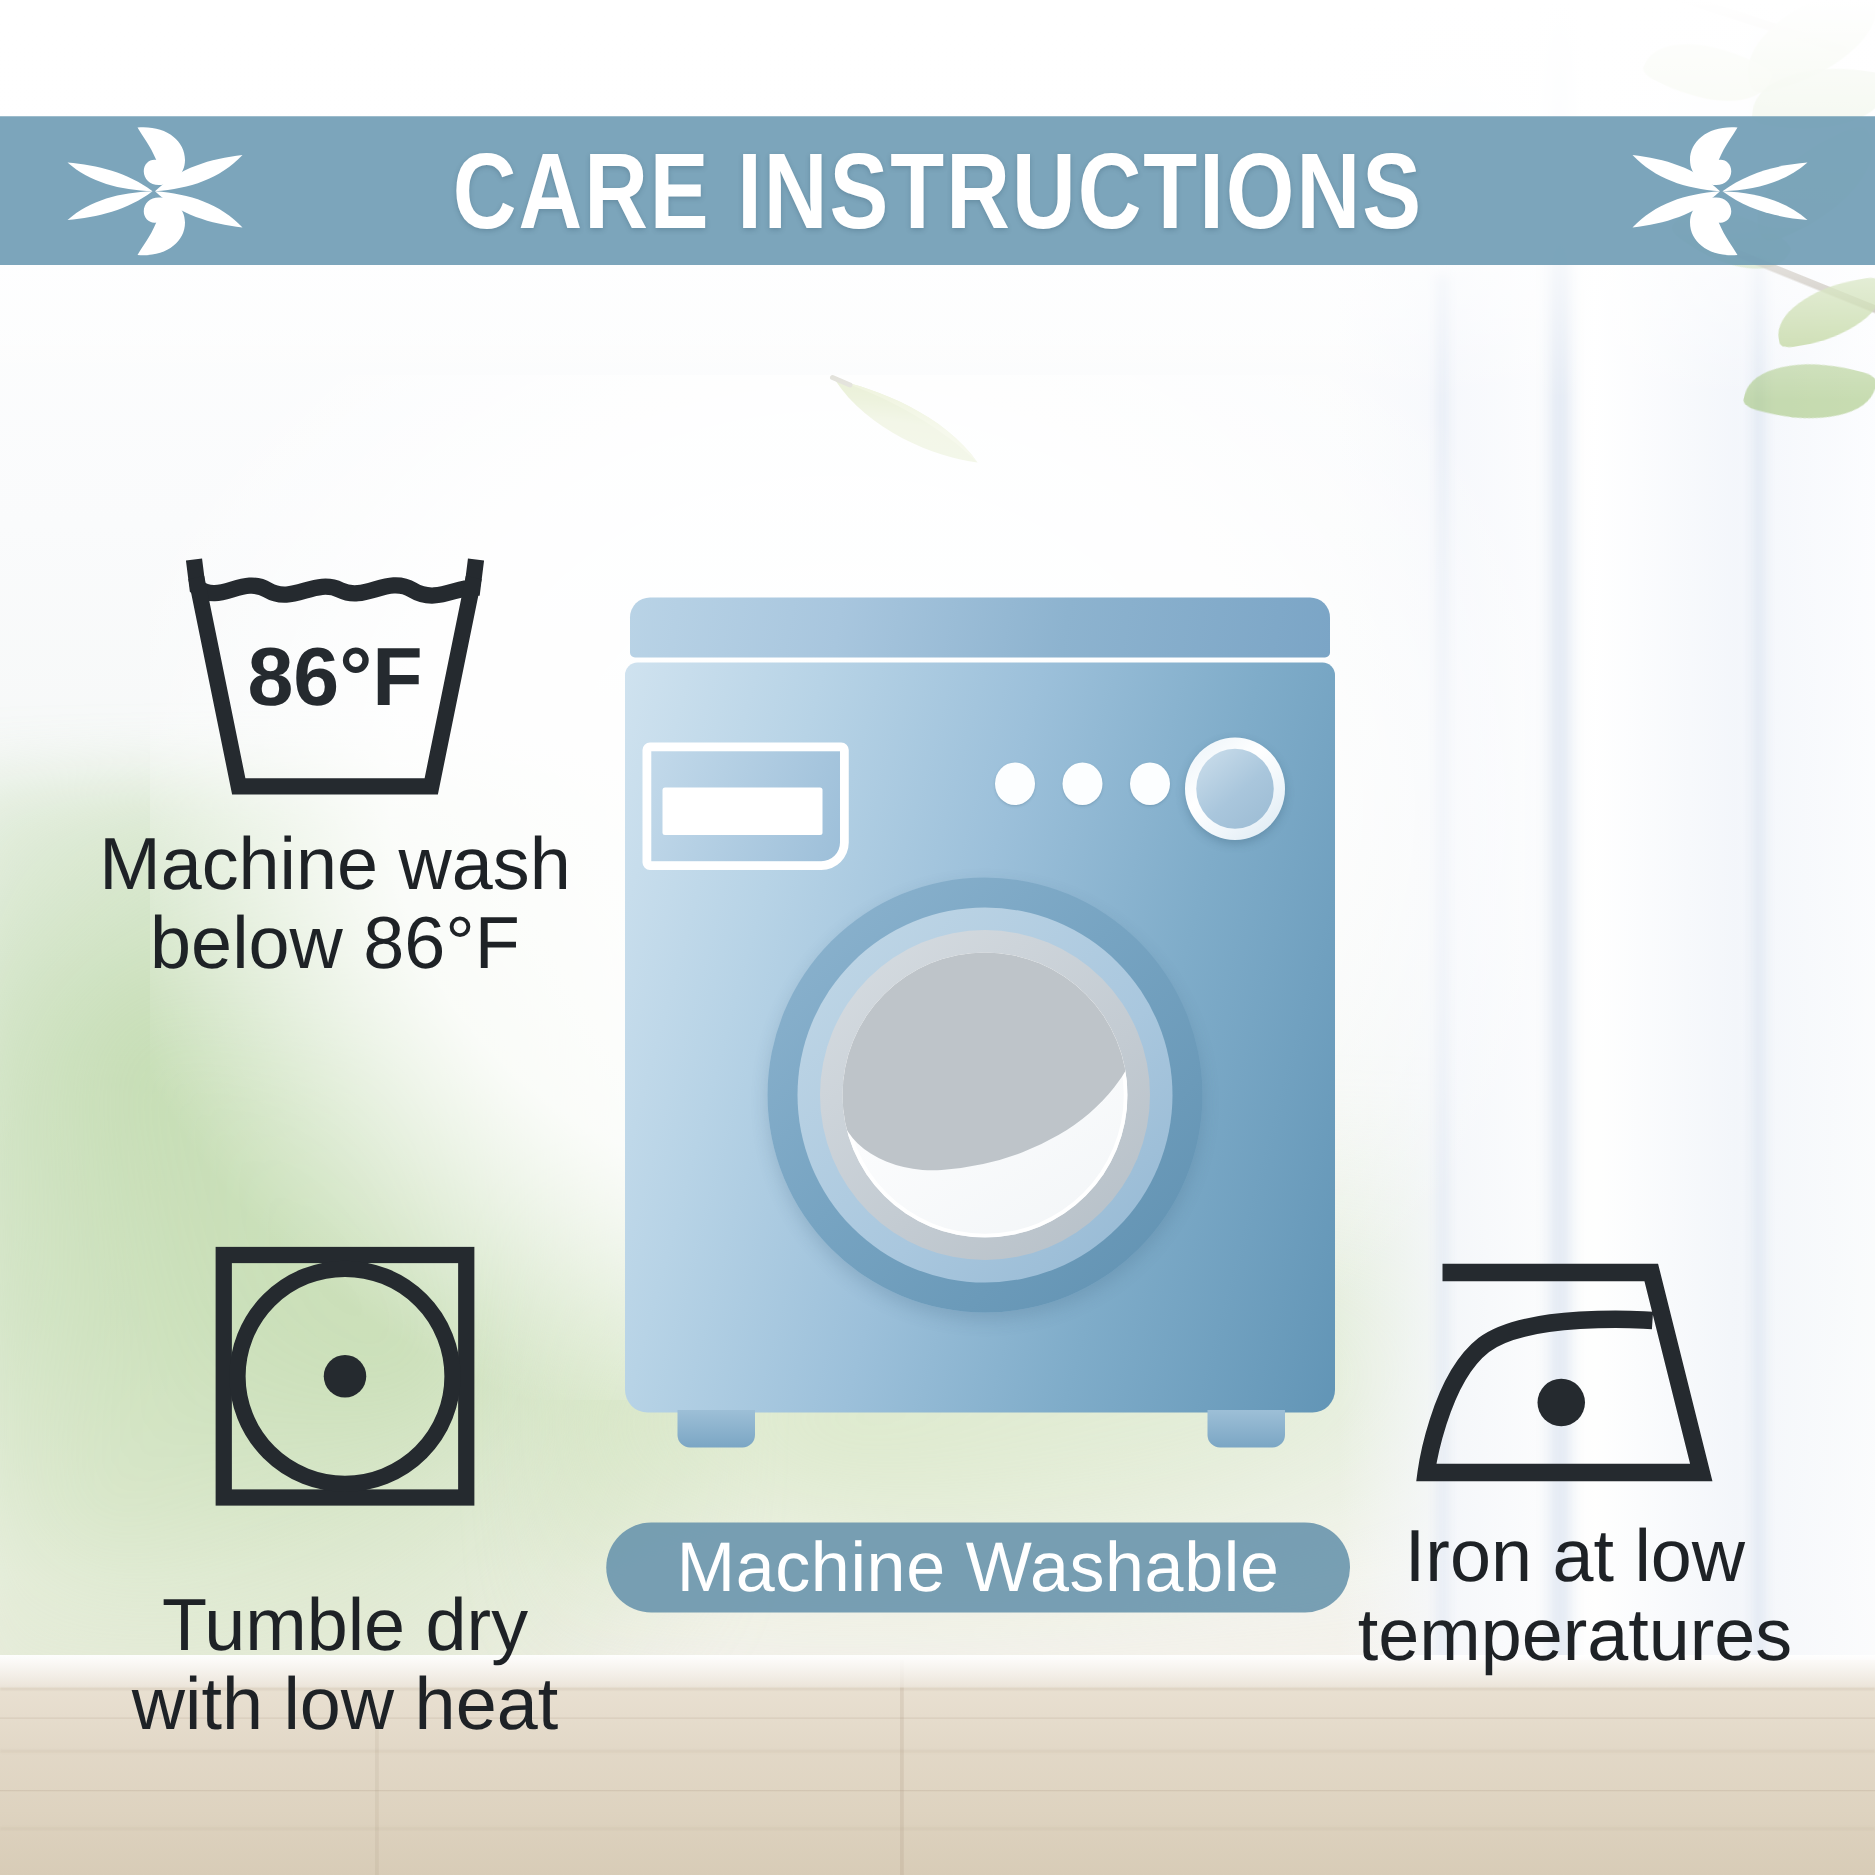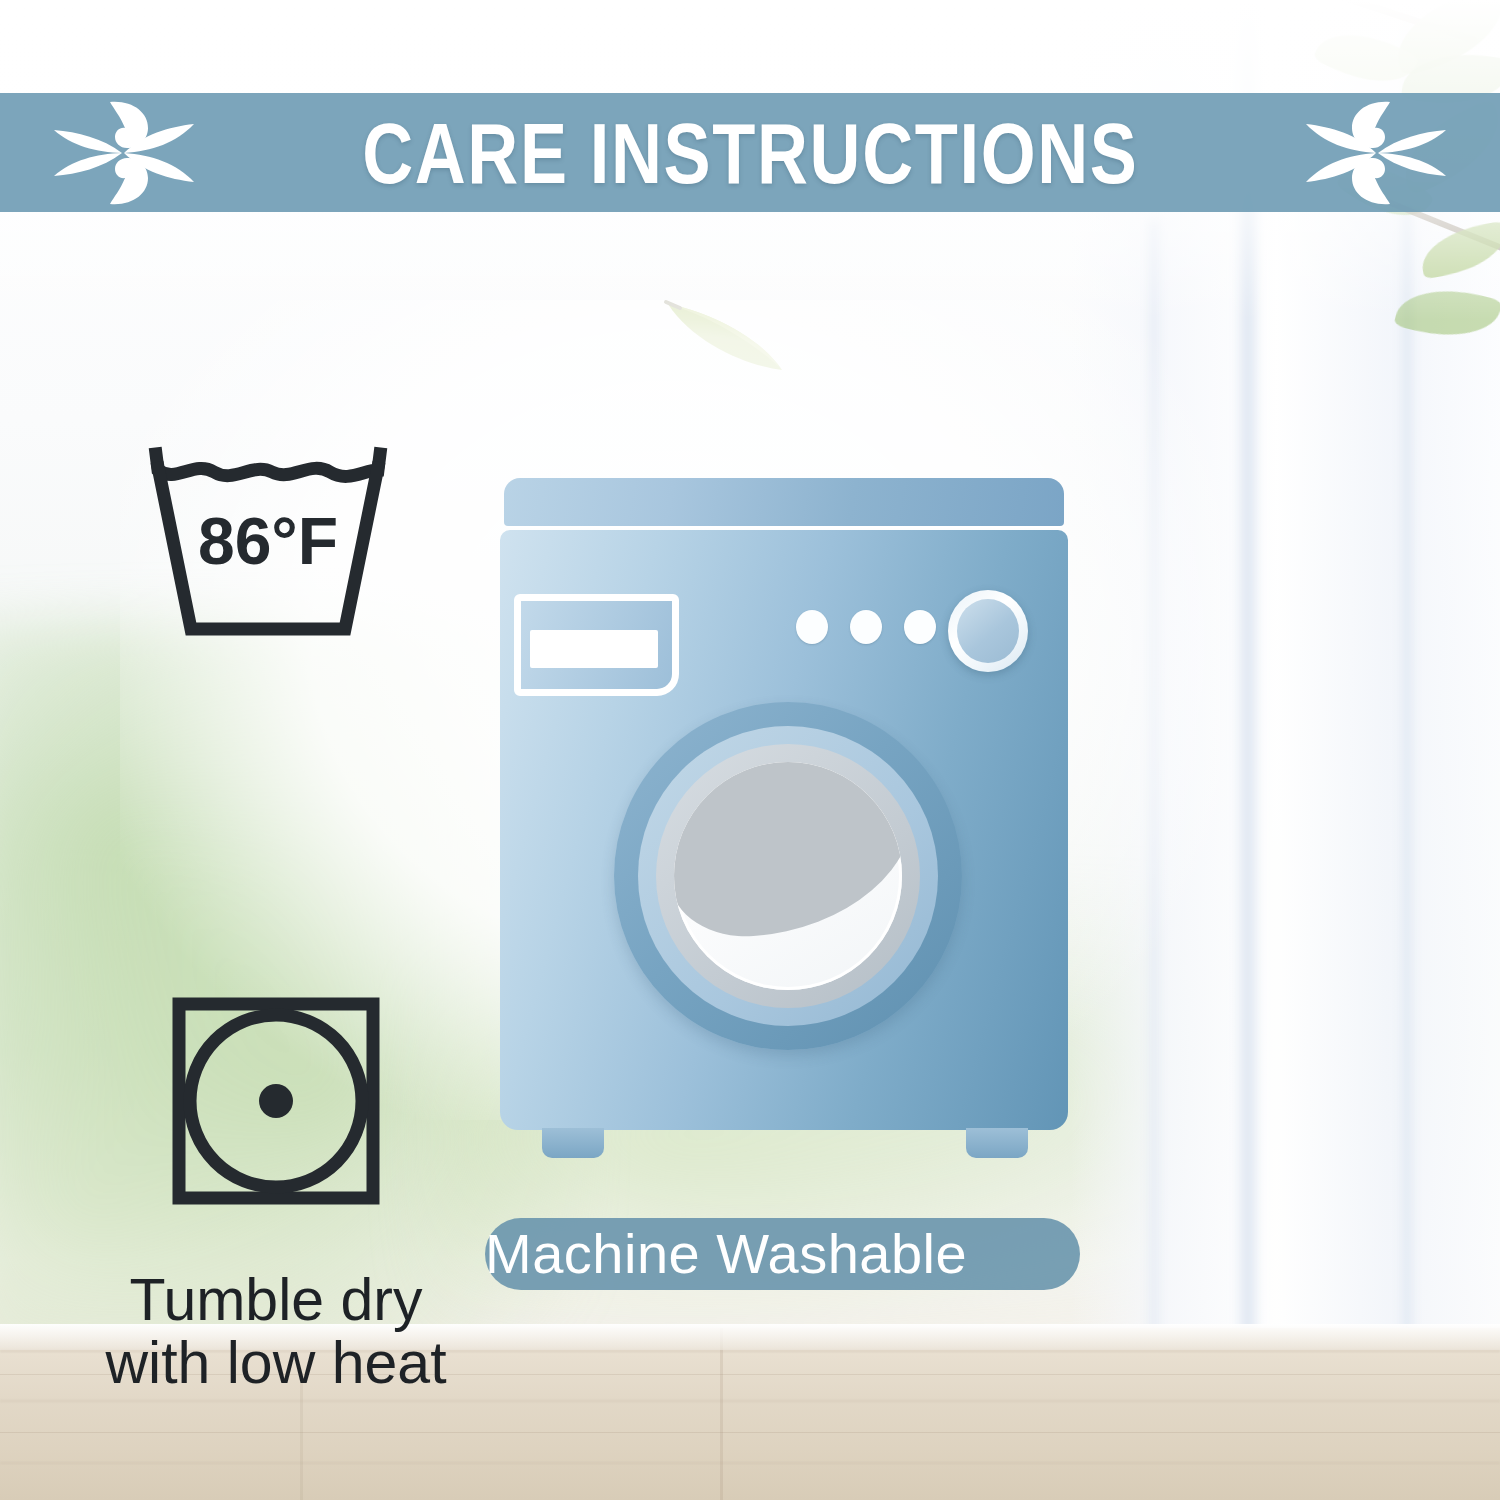--- a/index.html
+++ b/index.html
@@ -110,21 +110,21 @@
     box-shadow:inset 0 0 0 3px rgba(255,255,255,.95);}
   .m-glass-shade{position:absolute;left:-6px;top:-14px;width:250px;height:185px;
     background:#b9bfc4;border-radius:0 0 100% 46%;transform:rotate(-4deg);opacity:.92;}
   .m-foot{position:absolute;top:650px;width:62px;height:30px;border-radius:0 0 10px 10px;
     background:linear-gradient(180deg,#9dbfd7,#7ba6c4);}
   .m-foot-l{left:42px;}
   .m-foot-r{left:466px;}
 
   
   .badge{position:absolute;left:485px;top:1218px;width:595px;height:72px;border-radius:36px;
-    background:rgba(110,152,174,.93);display:flex;align-items:center;}
+    background:rgba(110,152,174,.93);display:flex;align-items:center;justify-content:center;}
   .badge-text{color:#ffffff;font-size:56px;line-height:56px;letter-spacing:.5px;white-space:nowrap;}
 </style>
 </head>
 <body>
 
 <div id="stage">
 
   <div class="bg-base"></div>
   <div class="bg-bokeh-left"></div>
   <div class="bg-bokeh-mid"></div>
@@ -197,35 +197,47 @@
   </div>
 
   <div class="cell" id="cell-wash">
     <div class="cell-icon">
       <svg viewBox="0 0 280 210" width="280" height="210">
         <path d="M28 18 L30 34 C48 48 66 24 86 36 C106 48 124 26 144 36 C164 46 182 24 202 36 C220 47 236 34 250 34 L252 18" fill="none" stroke="#252A2F" stroke-width="13" stroke-linecap="square" stroke-linejoin="miter"></path>
         <path d="M29 26 L63 193 L217 193 L251 26" fill="none" stroke="#252A2F" stroke-width="13" stroke-linejoin="miter"></path>
         <text x="140" y="128" text-anchor="middle" font-family="Liberation Sans, sans-serif" font-size="66" font-weight="bold" fill="#252A2F">86°F</text>
       </svg>
     </div>
+    <div class="cell-label">Machine wash
+below 86°F</div>
   </div>
 
 
   <div class="cell" id="cell-dry">
     <div class="cell-icon">
       <svg viewBox="0 0 212 212" width="212" height="212">
         <rect x="9" y="9" width="194" height="194" fill="none" stroke="#252A2F" stroke-width="13"></rect>
         <circle cx="106" cy="106" r="86" fill="none" stroke="#252A2F" stroke-width="13"></circle>
         <circle cx="106" cy="106" r="17" fill="#252A2F"></circle>
       </svg>
     </div>
     <div class="cell-label">Tumble dry
 with low heat</div>
   </div>
 
+  <div class="cell" id="cell-iron">
+    <div class="cell-icon">
+      <svg viewBox="0 0 270 200" width="270" height="200">
+        <path d="M36 18 L196 18 L236 178 L16 178 C16 178 26 104 62 76 C96 50 190 56 190 56" fill="none" stroke="#252A2F" stroke-width="14" stroke-linejoin="miter" stroke-linecap="square"></path>
+        <circle cx="124" cy="122" r="19" fill="#252A2F"></circle>
+      </svg>
+    </div>
+    <div class="cell-label">Iron at low
+temperatures</div>
+  </div>
 
   <div class="machine">
     <div class="m-lid"></div>
     <div class="m-body">
       <div class="m-drawer"></div>
       <div class="m-drawer-slot"></div>
 
       <div class="m-dots">
         <div class="m-dot" style="left:0;"></div>
         <div class="m-dot" style="left:54px;"></div>

